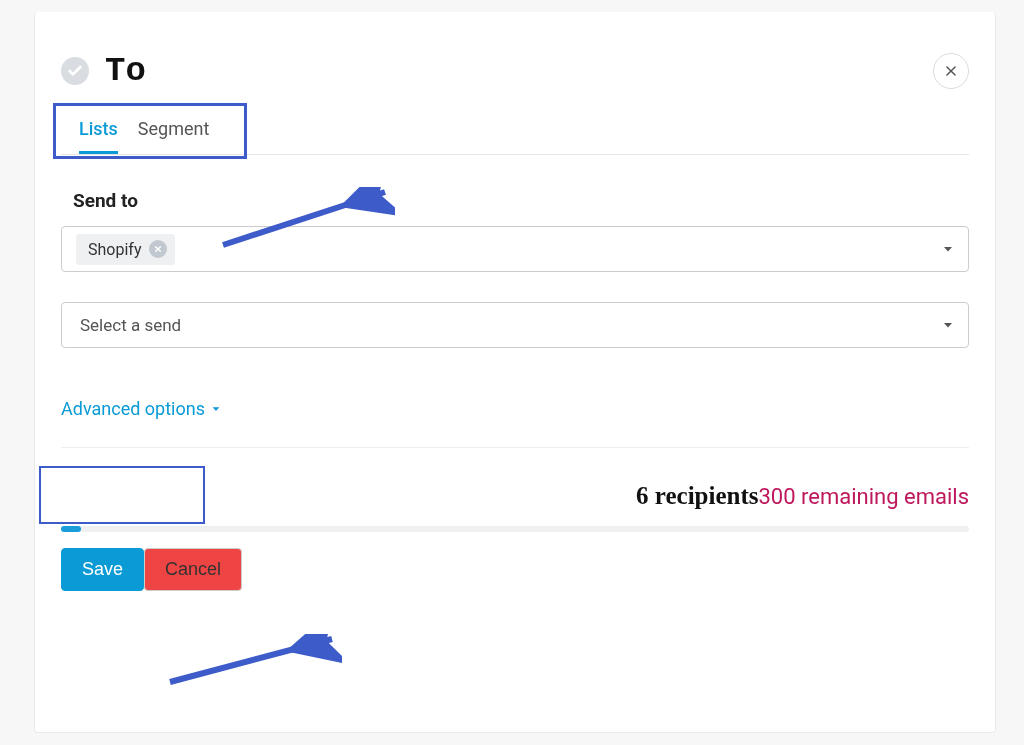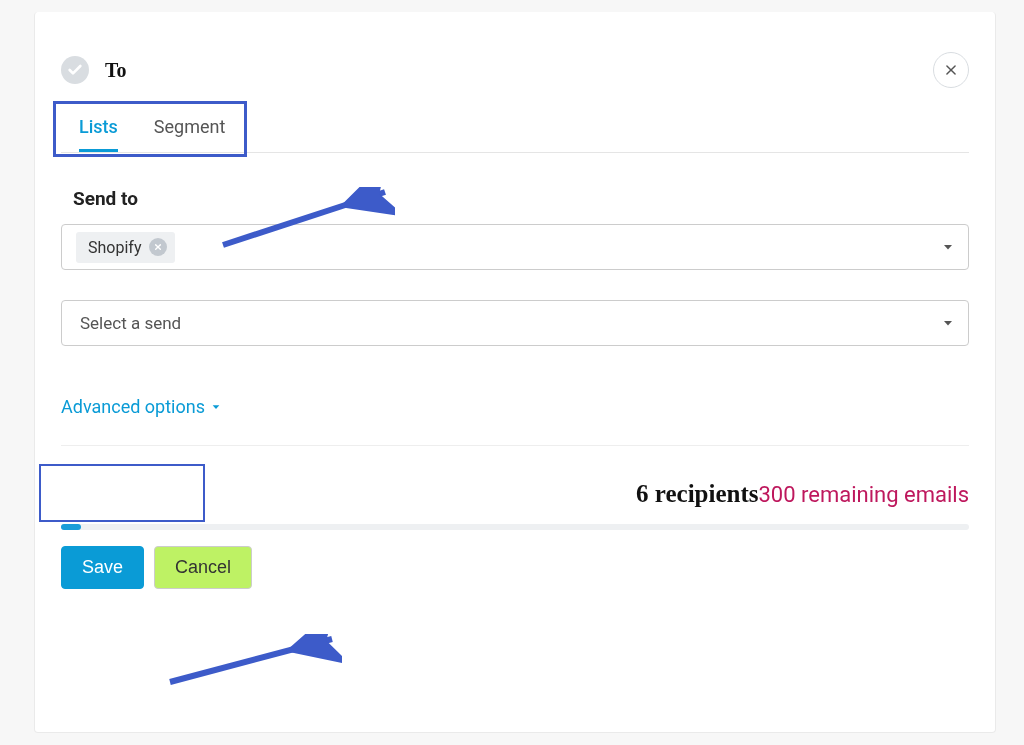--- a/index.html
+++ b/index.html
@@ -38,22 +38,22 @@
     width: 28px;
     height: 28px;
     border-radius: 50%;
     background: #d9dde1;
     display: flex;
     align-items: center;
     justify-content: center;
   }
   .check-circle svg { width: 16px; height: 16px; }
   .title {
-    font-family: Liberation Serif, serif;
-    font-size: 20px;
+    font-family: Liberation Mono, monospace;
+    font-size: 34px;
     font-weight: 700;
     color: #111;
   }
   .close-btn {
     width: 36px;
     height: 36px;
     border-radius: 50%;
     border: 1px solid #d9dde1;
     background: #fff;
     display: flex;
@@ -71,21 +71,21 @@
     position: absolute;
     left: -8px;
     top: -15px;
     width: 194px;
     height: 56px;
     border: 3px solid #3d5bc9;
     pointer-events: none;
   }
   .tabs {
     display: flex;
-    gap: 36px;
+    gap: 20px;
     font-size: 18px;
     padding-left: 18px;
   }
   .tab {
     padding: 0 0 12px 0;
     color: #555;
     cursor: pointer;
   }
   .tab.active {
     color: #0a9bd6;
@@ -188,37 +188,36 @@
     background: #1a9dd9;
     border-radius: 3px;
   }
   .hint-text {
     font-size: 17px;
     color: #555;
     margin-bottom: 34px;
   }
   .btn-row {
     display: flex;
-    gap: 10px;
     align-items: center;
     position: relative;
   }
   .btn {
     font-size: 18px;
     padding: 10px 20px;
     border-radius: 4px;
     cursor: pointer;
   }
   .btn-primary {
     background: #0a9bd6;
     color: #fff;
     border: 1px solid #0a9bd6;
   }
   .btn-secondary {
-    background: #bef264;
+    background: #ef4444;
     color: #333;
     border: 1px solid #ccc;
     text-align: right;
   }
   .arrow {
     position: absolute;
     pointer-events: none;
     z-index: 50;
   }
   .arrow svg { display: block; }

